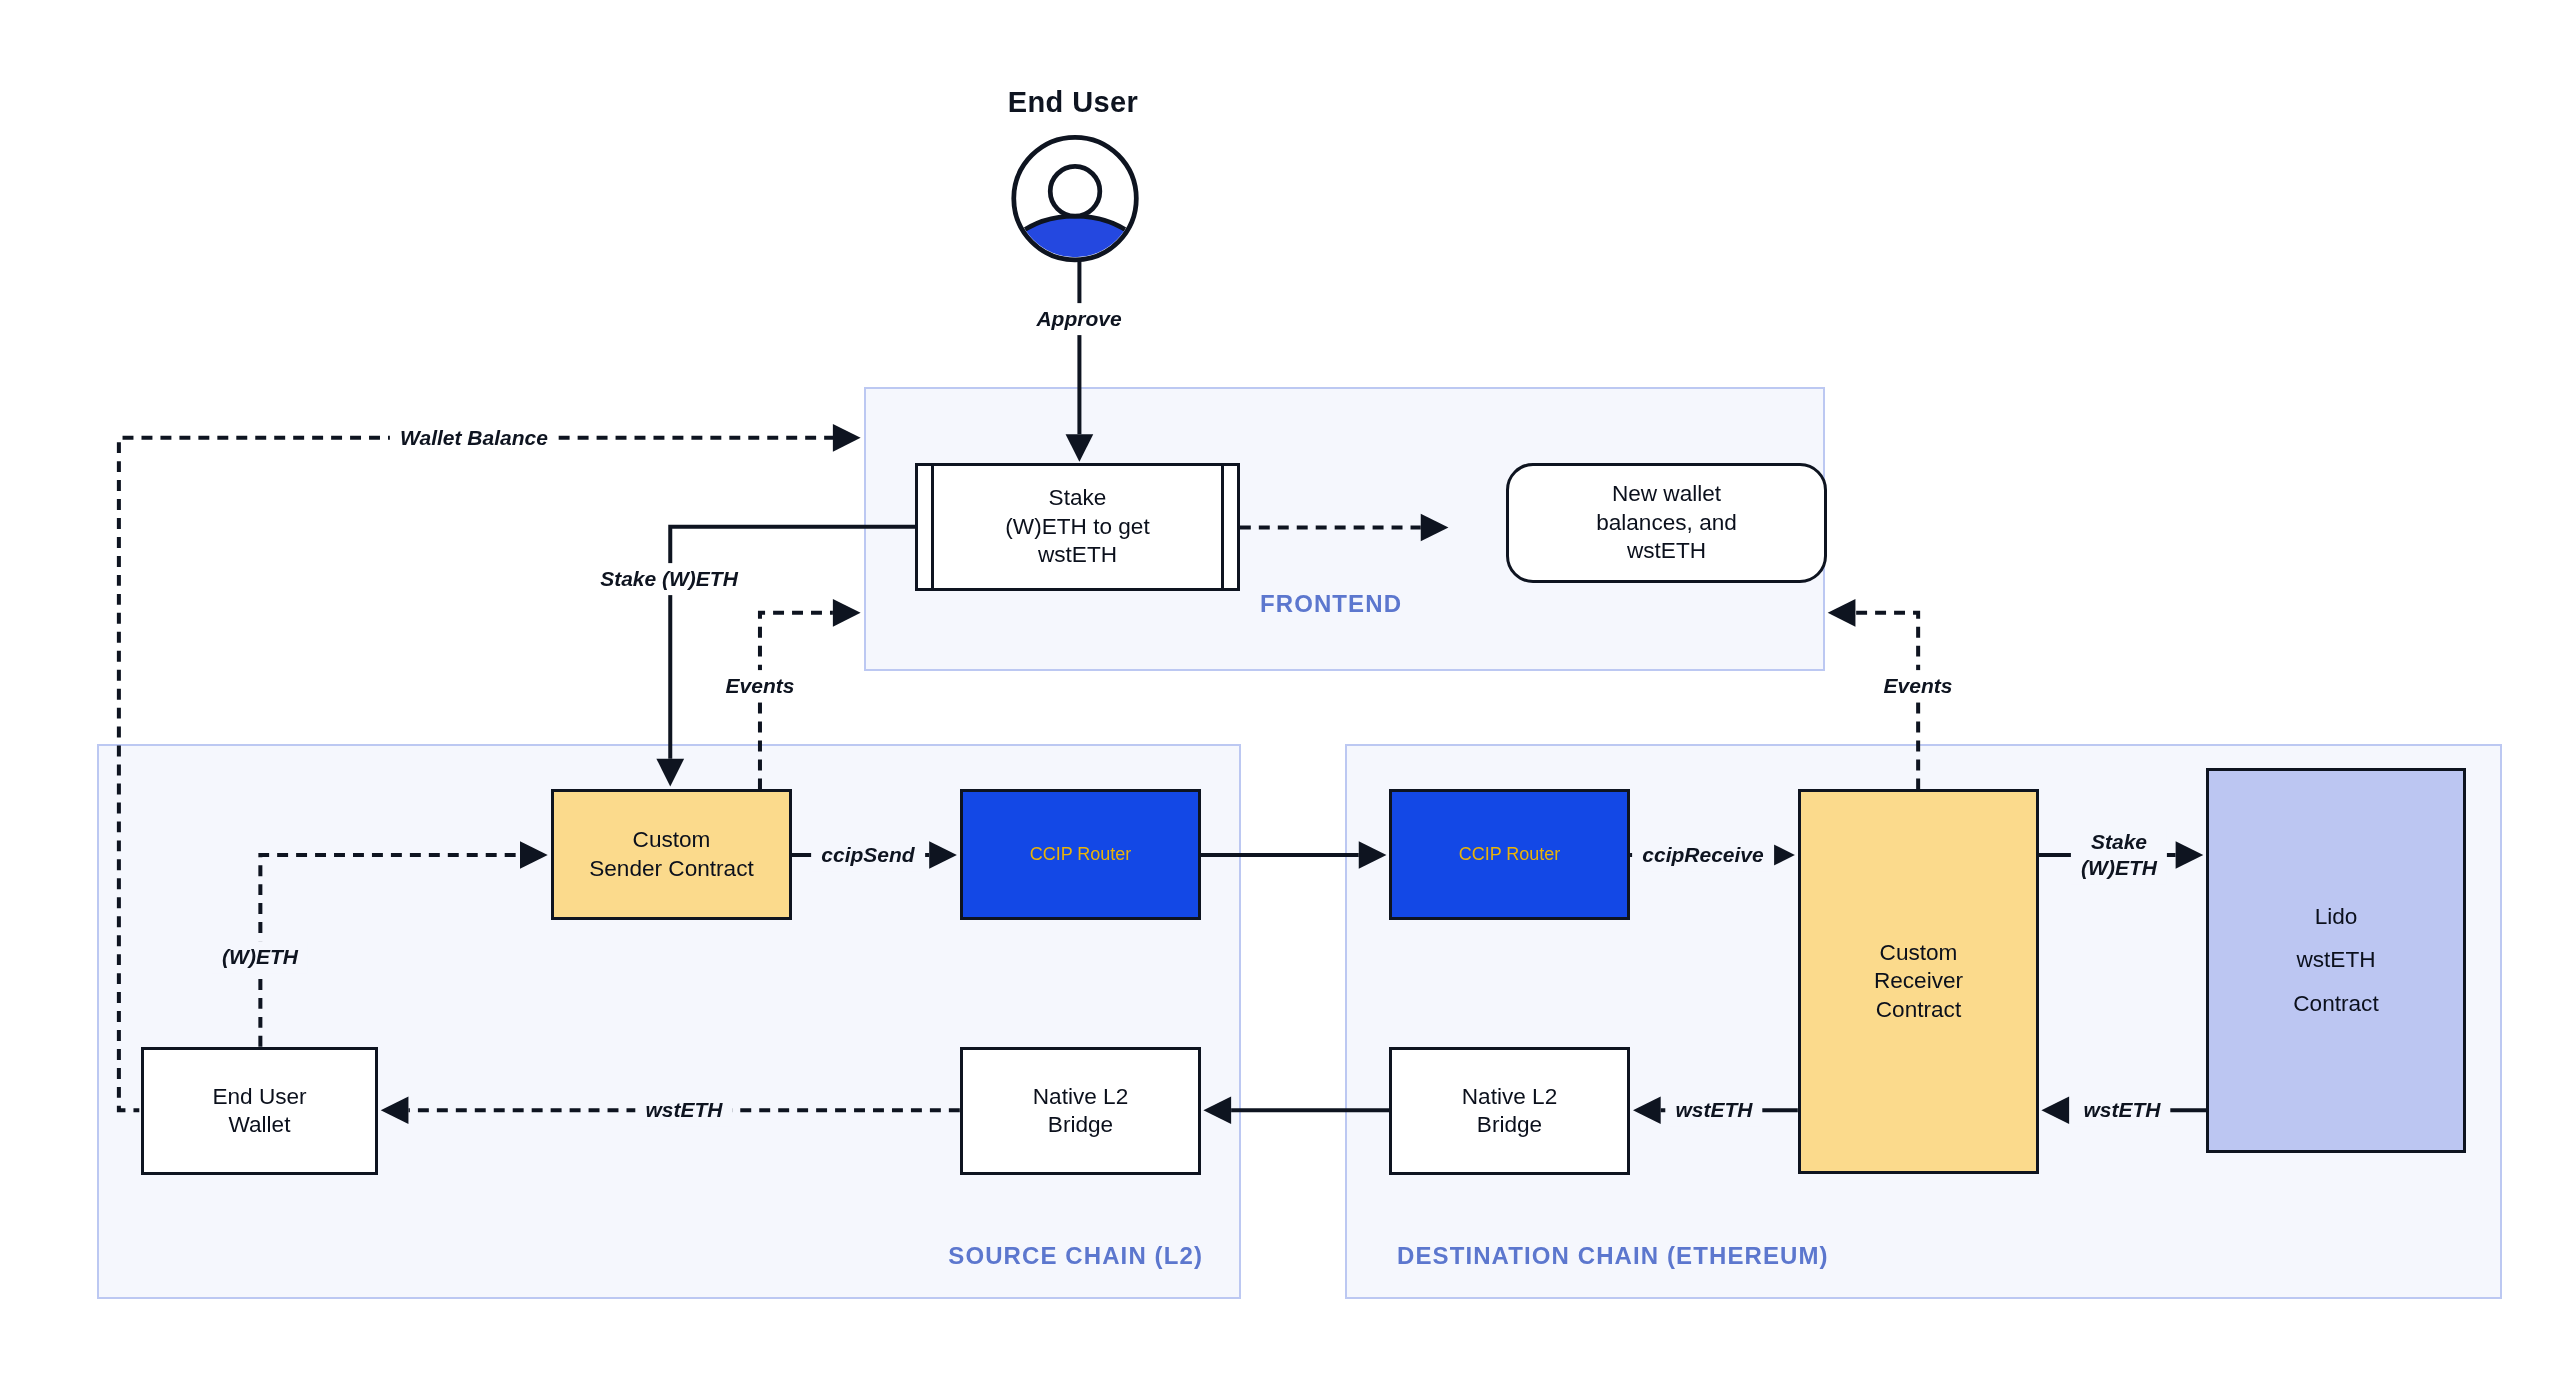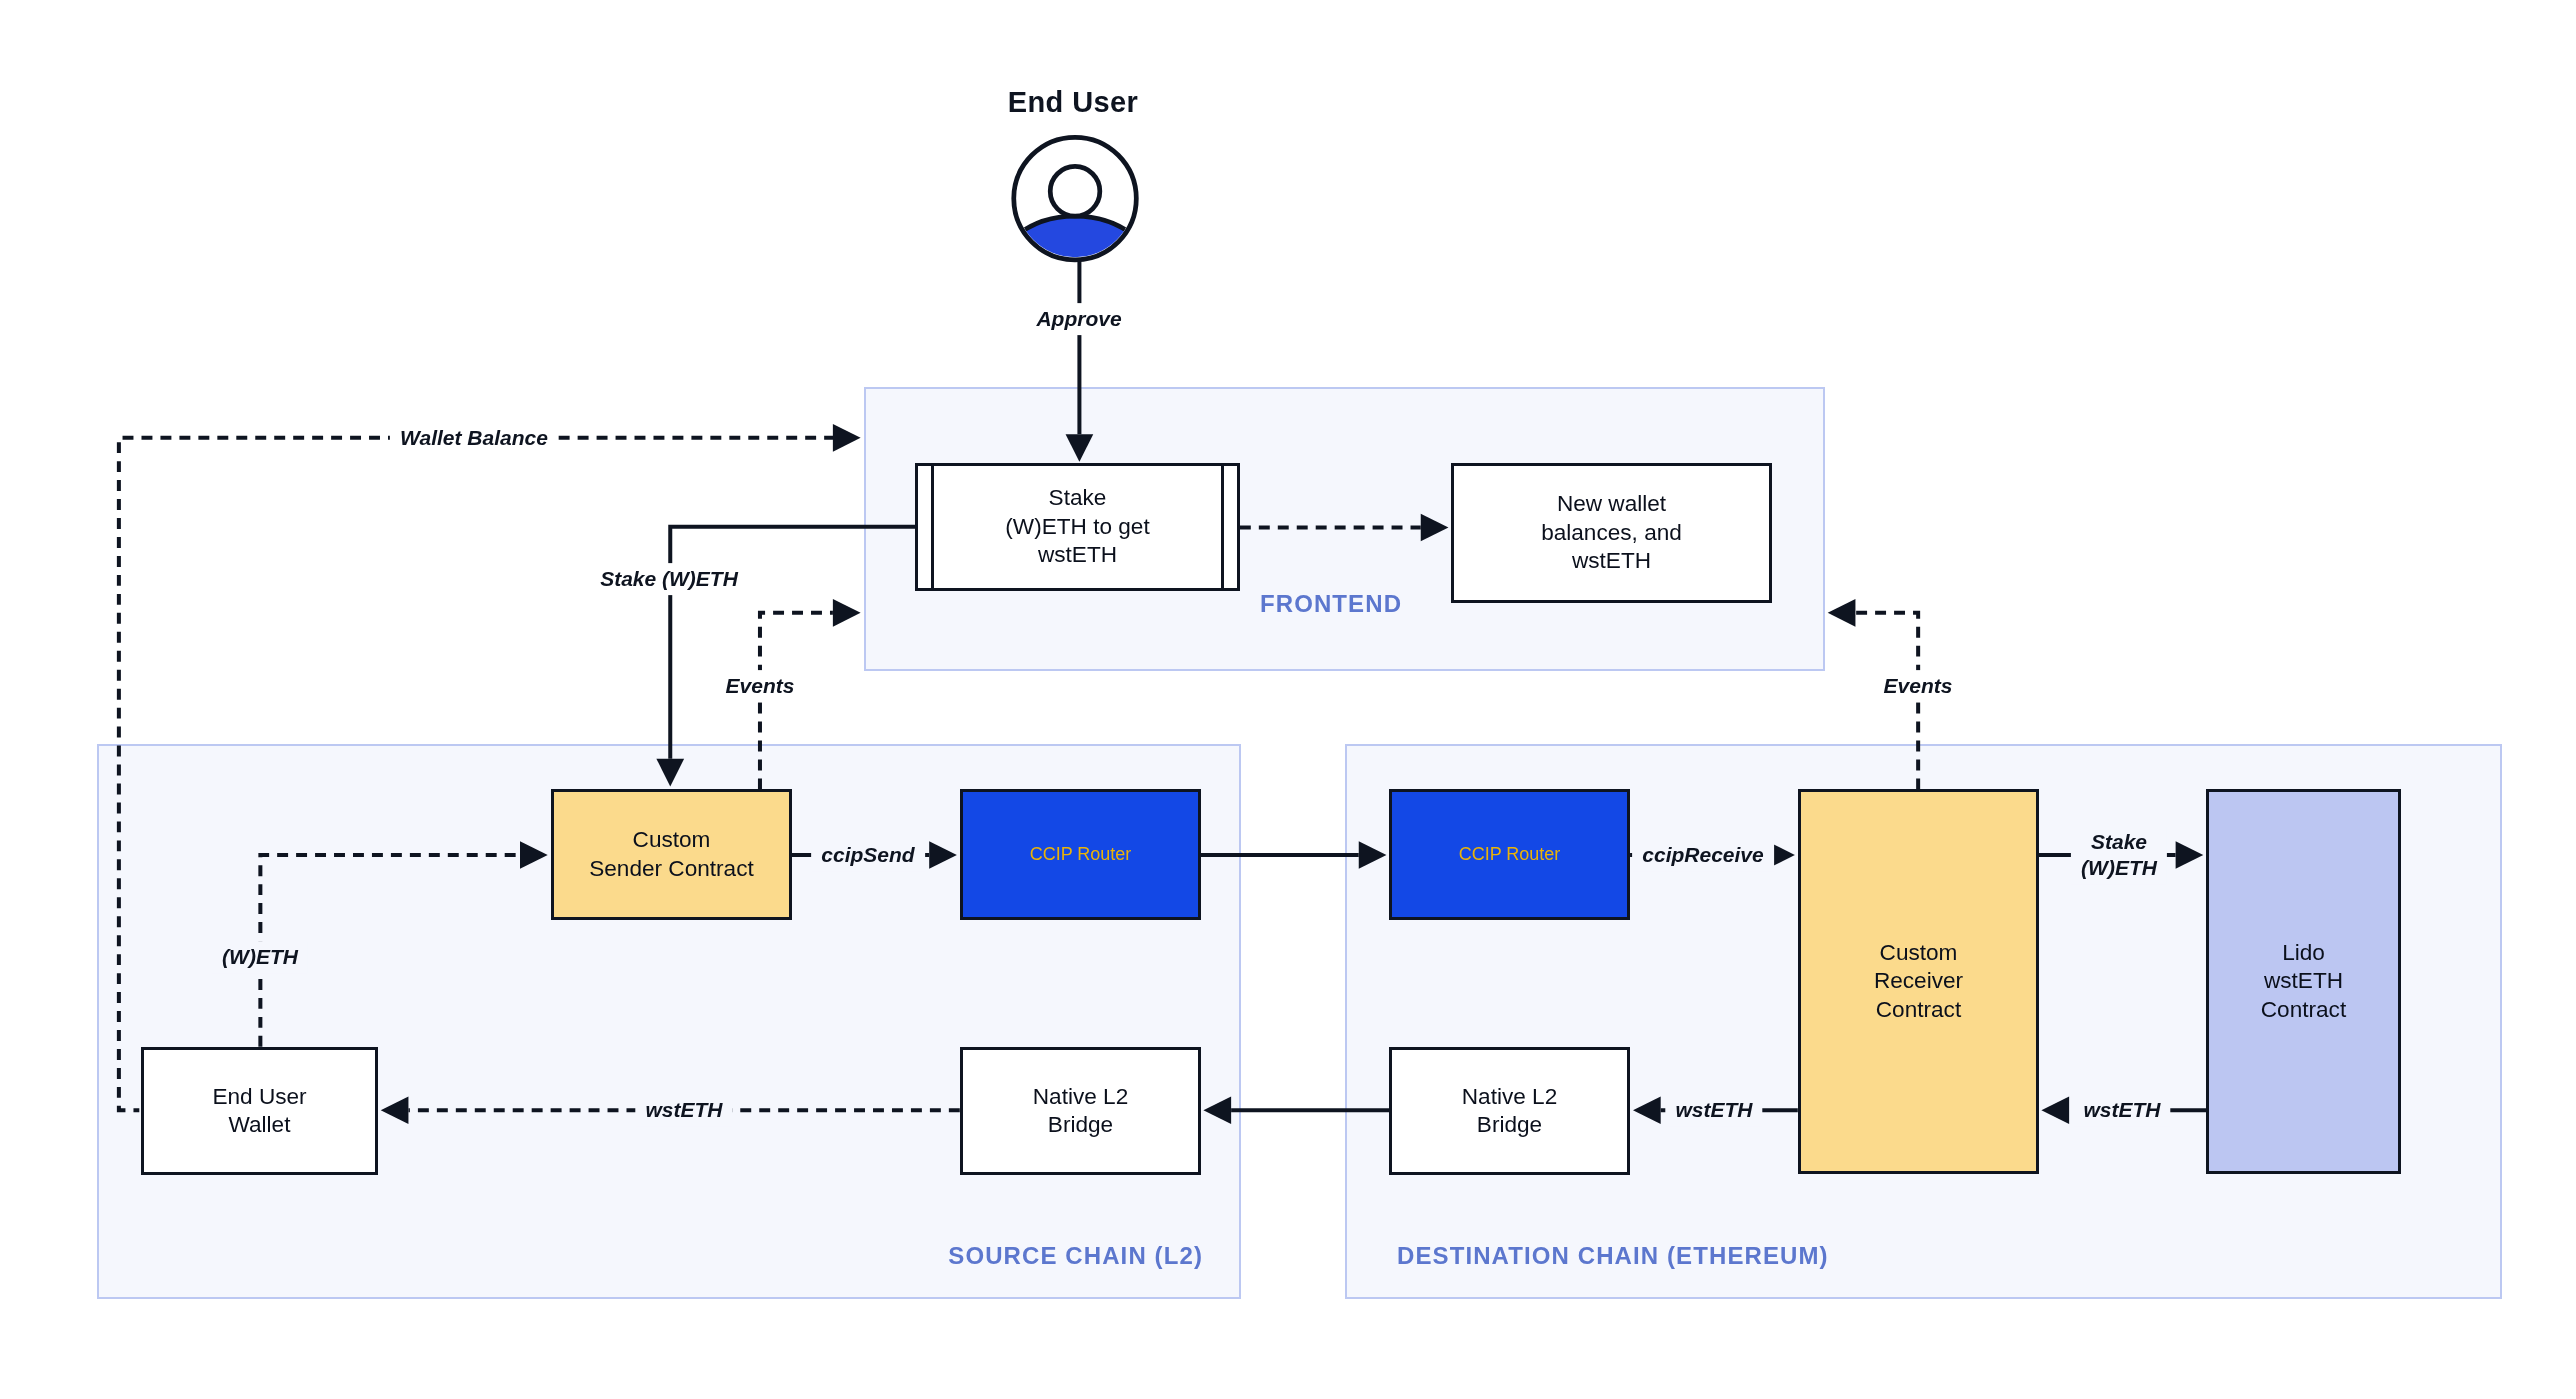--- a/index.html
+++ b/index.html
@@ -117,21 +117,21 @@
   <div class="page-title" style="left:1073px;top:102px;">End User</div>
 
   <div class="node" style="left:915px;top:463px;width:325px;height:128px;">
     <span class="innerline" style="left:13px;"></span>
     <span class="innerline" style="right:13px;"></span>
     <span>Stake</span>
     <span>(W)ETH to get</span>
     <span>wstETH</span>
   </div>
 
-  <div class="node" style="left:1451px;top:463px;width:321px;height:140px;">
+  <div class="node" style="left:1506px;top:463px;width:321px;height:120px;border-radius:27px;">
     <span>New wallet</span>
     <span>balances, and</span>
     <span>wstETH</span>
   </div>
 
   <div class="node yellow" style="left:551px;top:789px;width:241px;height:131px;">
     <span>Custom</span>
     <span>Sender Contract</span>
   </div>
 
@@ -152,21 +152,21 @@
   <div class="node blue" style="left:1389px;top:789px;width:241px;height:131px;">
     <span>CCIP Router</span>
   </div>
 
   <div class="node yellow" style="left:1798px;top:789px;width:241px;height:385px;">
     <span>Custom</span>
     <span>Receiver</span>
     <span>Contract</span>
   </div>
 
-  <div class="node lavender" style="left:2206px;top:789px;width:195px;height:385px;">
+  <div class="node lavender" style="left:2206px;top:768px;width:260px;height:385px;gap:15px;">
     <span>Lido</span>
     <span>wstETH</span>
     <span>Contract</span>
   </div>
 
   <div class="node" style="left:1389px;top:1047px;width:241px;height:128px;">
     <span>Native L2</span>
     <span>Bridge</span>
   </div>
 

